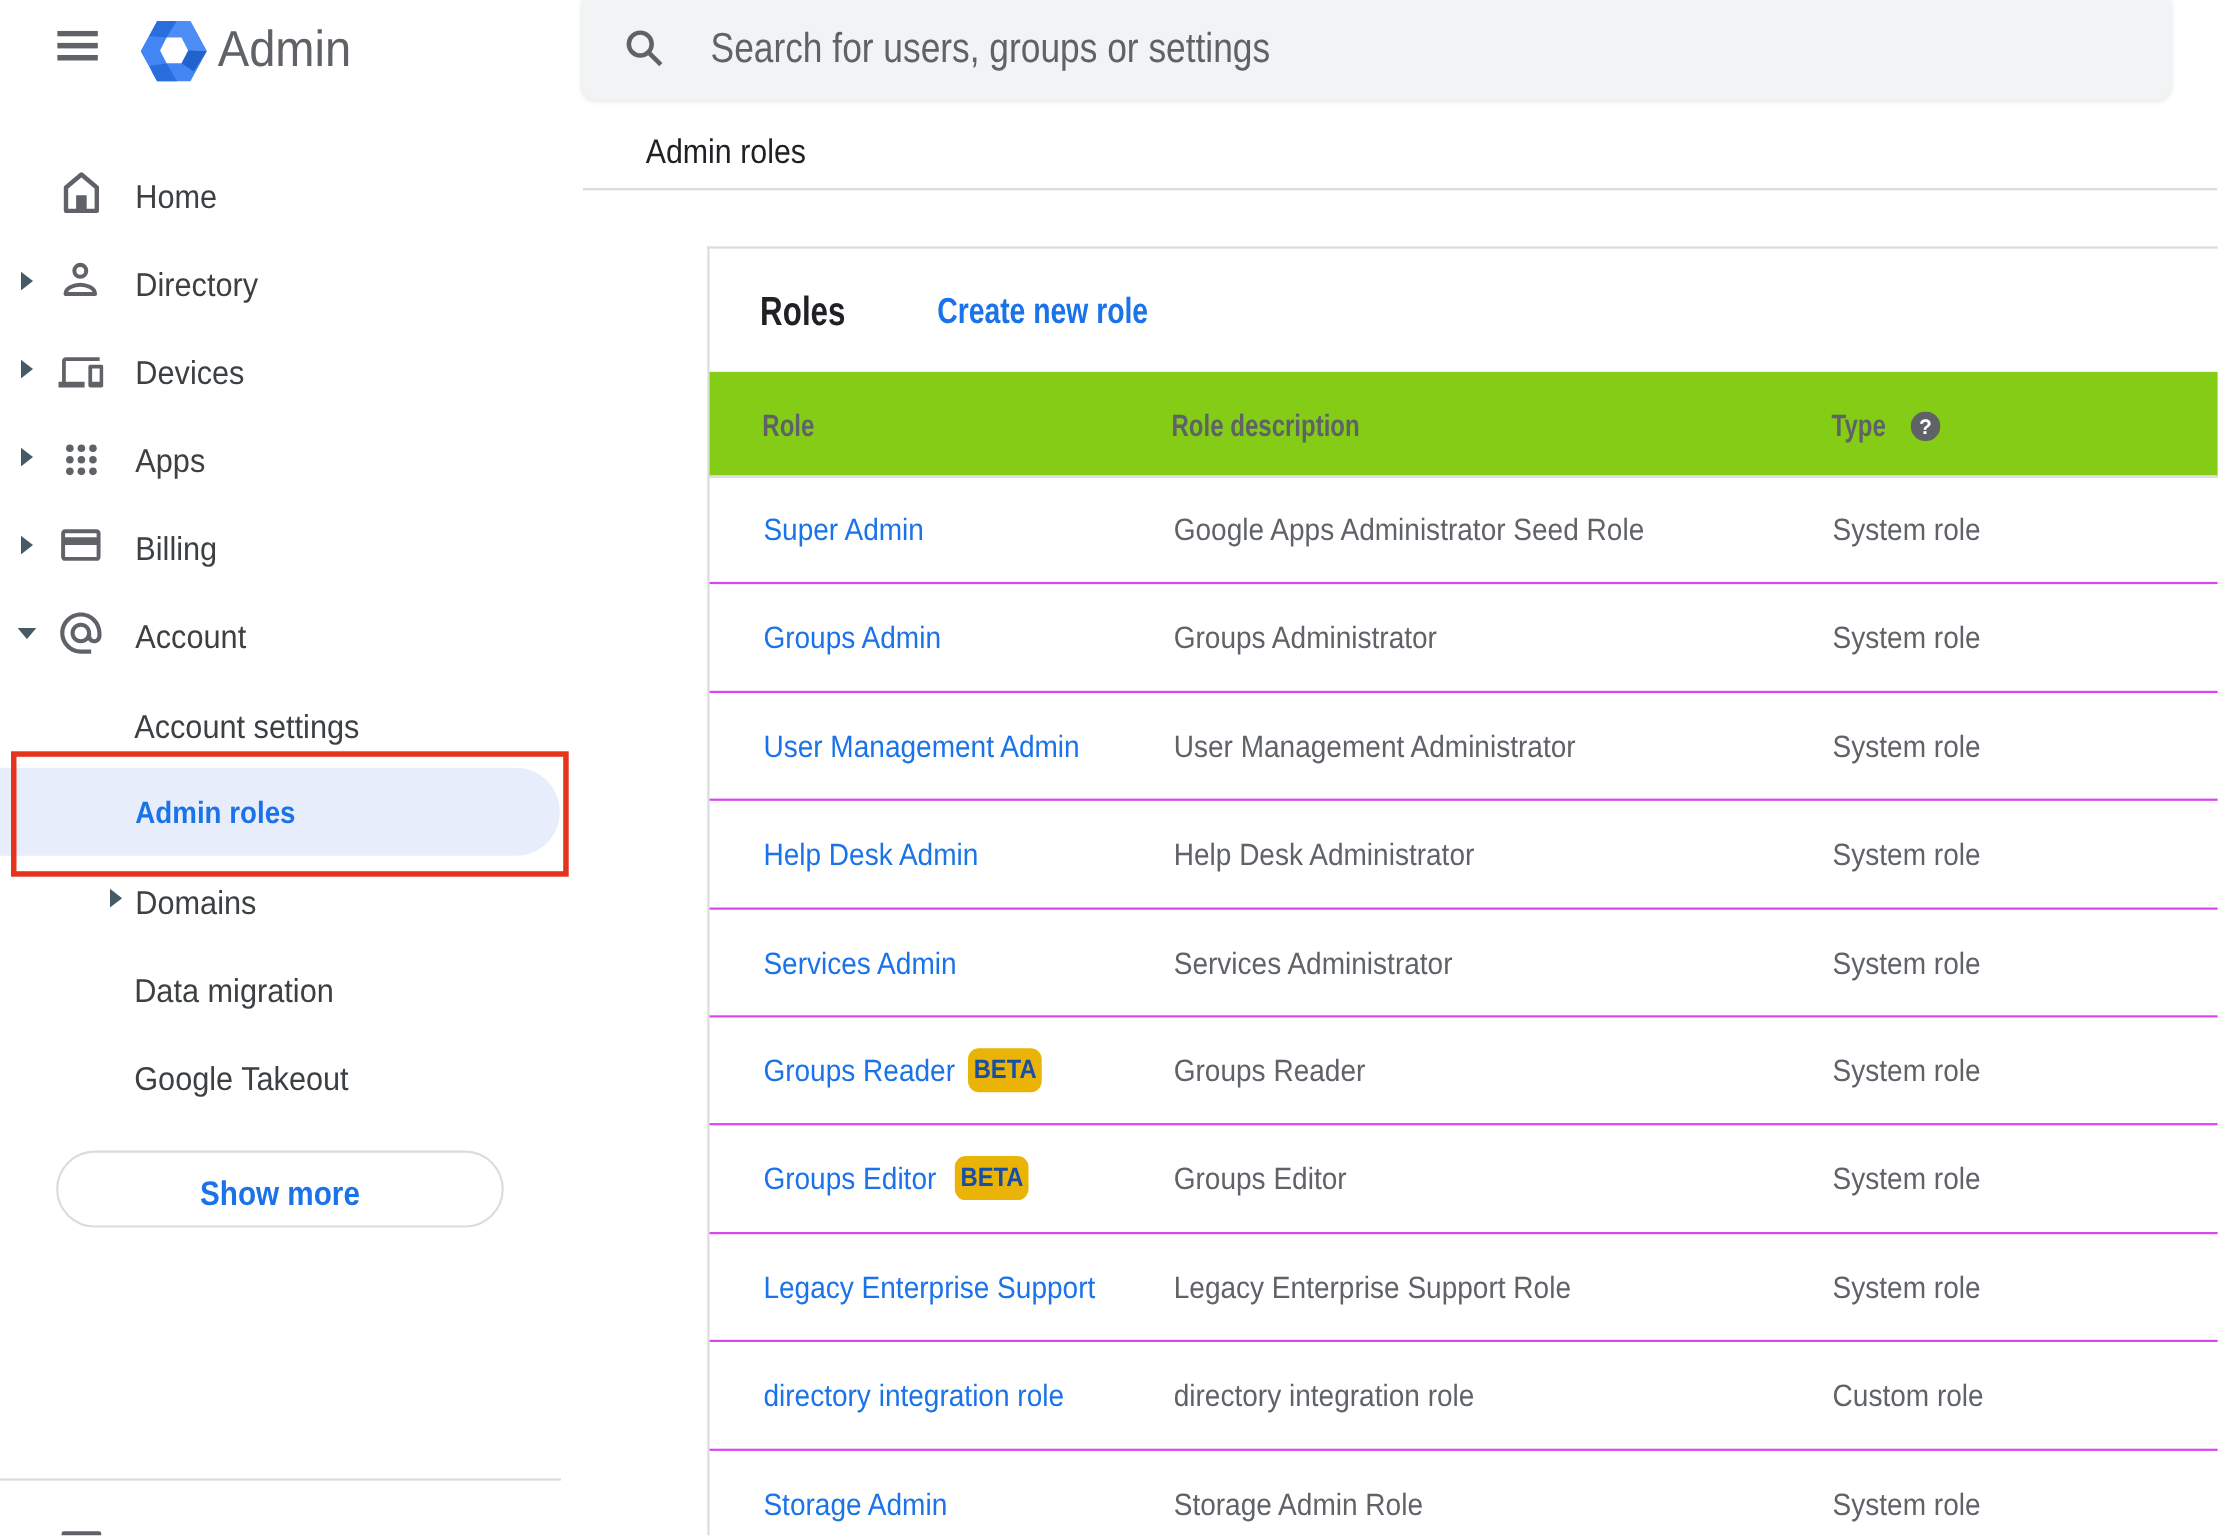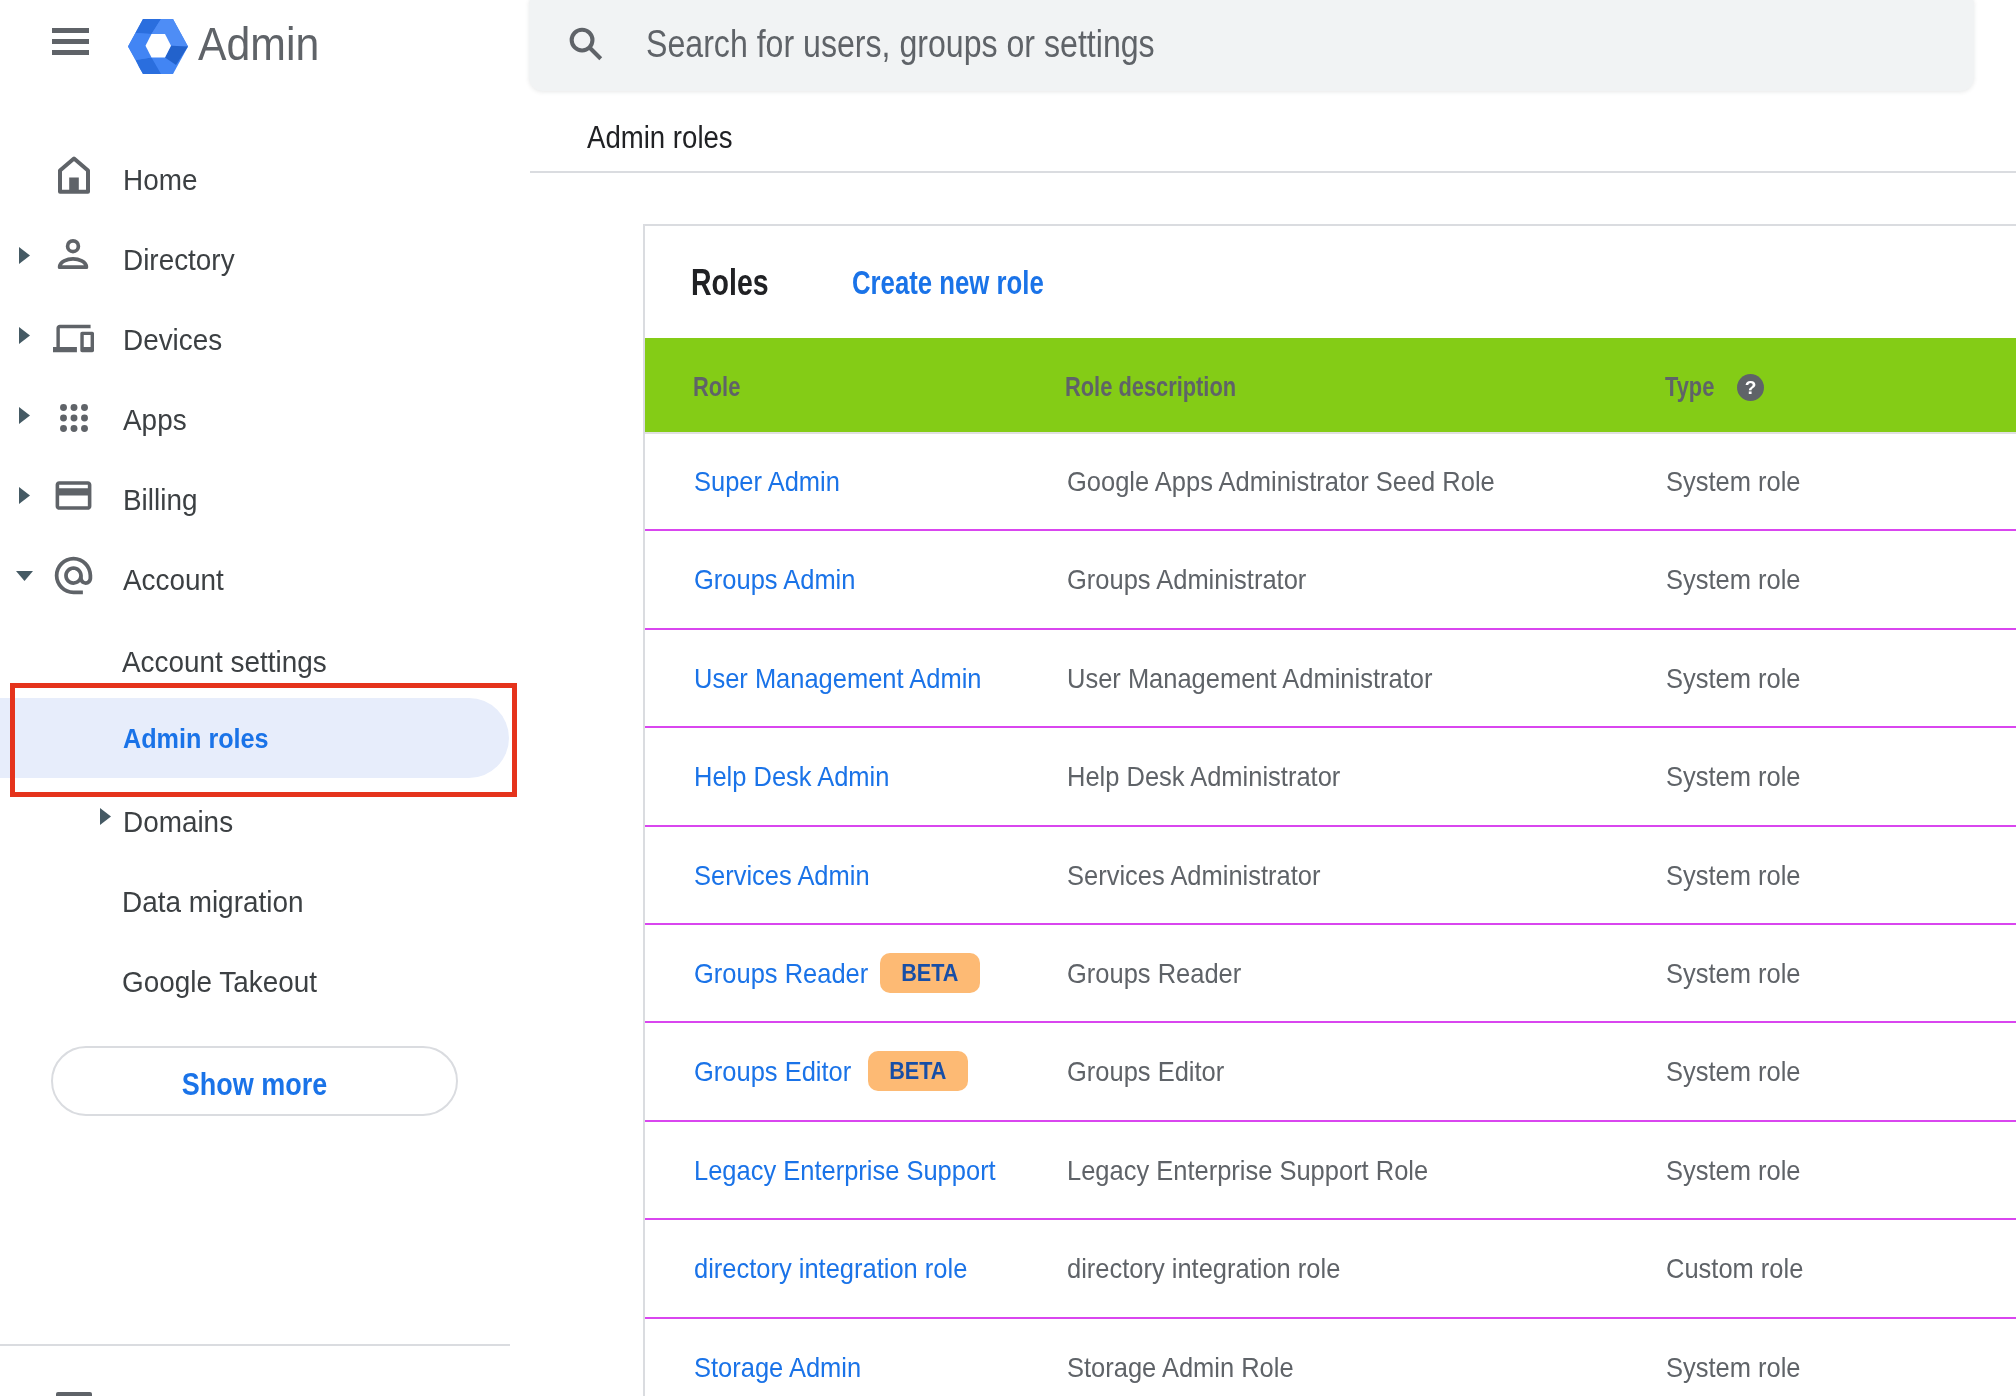--- a/index.html
+++ b/index.html
@@ -4,21 +4,21 @@
 <style>
   * { margin:0; padding:0; box-sizing:border-box; }
   html,body { width:2016px; height:1396px; background:#fff; font-family:"Liberation Sans",sans-serif; overflow:hidden; position:relative; }
   .abs { position:absolute; }
   .navtext { position:absolute; font-size:30px; color:#3c4043; line-height:34px; transform:scaleX(0.93); transform-origin:left top; white-space:nowrap; }
   .rlink { position:absolute; left:49px; top:33px; font-size:28px; line-height:32px; color:#1a73e8; transform:scaleX(0.91); transform-origin:left top; white-space:nowrap; }
   .rdesc { position:absolute; left:422px; top:33px; font-size:28px; line-height:32px; color:#5f6368; transform:scaleX(0.91); transform-origin:left top; white-space:nowrap; }
   .rtype { position:absolute; left:1021px; top:33px; font-size:28px; line-height:32px; color:#5f6368; transform:scaleX(0.91); transform-origin:left top; white-space:nowrap; }
   .hdrtxt { position:absolute; top:33px; font-size:28px; line-height:32px; font-weight:bold; color:#5f6368; transform:scaleX(0.78); transform-origin:left top; white-space:nowrap; }
   .row { position:relative; height:98.4px; border-bottom:2px solid #d946ef; }
-  .beta { position:absolute; top:28px; width:100px; height:40px; background:#fdba74; border-radius:10px; text-align:center; }
+  .beta { position:absolute; top:28px; width:67px; height:40px; background:#eab308; border-radius:10px; text-align:center; }
   .beta > span { display:inline-block; font-size:24px; font-weight:bold; line-height:40px; color:#174ea6; transform:scaleX(0.9); }
 </style>
 </head>
 <body>
 
 <svg class="abs" style="left:52px; top:28px;" width="37" height="28" viewBox="0 0 37 28">
   <rect x="0" y="0" width="37" height="5" fill="#5f6368"></rect>
   <rect x="0" y="11" width="37" height="5" fill="#5f6368"></rect>
   <rect x="0" y="22" width="37" height="5" fill="#5f6368"></rect>
 </svg>

